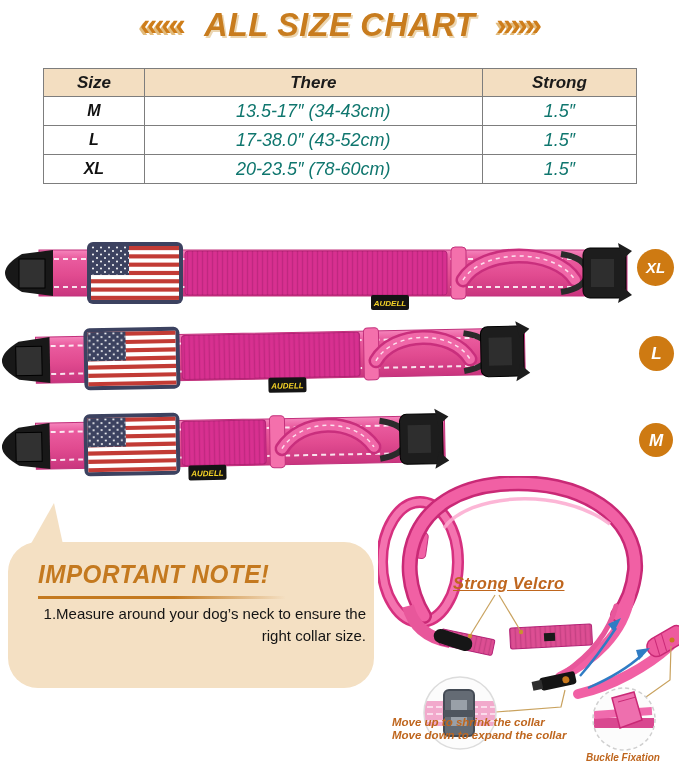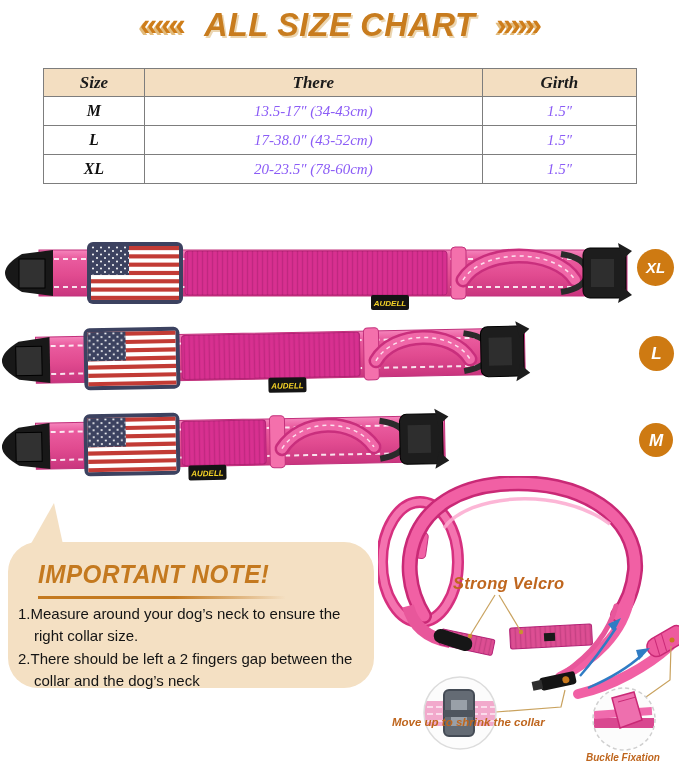--- a/index.html
+++ b/index.html
@@ -11,47 +11,47 @@
   .hdr{position:absolute;left:0;top:2px;width:679px;height:44px;
        display:flex;align-items:center;justify-content:center;gap:14px;}
   .chev{font-size:31px;font-weight:900;color:#CE7D1A;letter-spacing:-3px;
         text-shadow:-2px 2px 0 rgba(216,164,80,.75);line-height:1;}
   .ttl{font-size:34px;font-weight:900;font-style:italic;color:#C87C1E;
        letter-spacing:.5px;transform:scaleX(.95);white-space:nowrap;
        text-shadow:2px 2px 0 rgba(219,178,112,.55);line-height:1;}
   
   table.sz{position:absolute;left:43px;top:68px;width:594px;border-collapse:collapse;
            font-style:italic;text-align:center;}
-  table.sz th,table.sz td{border:1px solid #7d7d7d;padding:0;font-family:Liberation Serif, serif;}
+  table.sz th,table.sz td{border:1px solid #7d7d7d;padding:0;}
   table.sz th{background:#F3DEC1;font-size:17px;font-weight:700;color:#1a1a1a;height:27px;}
-  table.sz td{height:28px;font-size:15px;color:#8b5cf6;background:#fff;}
+  table.sz td{height:28px;font-size:18px;color:#0f766e;background:#fff;}
   table.sz td.szc{font-weight:700;font-size:16px;color:#111;}
   .c-size{width:17%}.c-girth{width:57%}.c-width{width:26%}
   
   .collar{position:absolute;}
   .collar.l,.collar.m{transform:rotate(-1.1deg);transform-origin:left center;}
   .badge{position:absolute;border-radius:50%;background:#CE7A12;color:#fff;
          display:flex;align-items:center;justify-content:center;
          font-weight:800;font-style:italic;line-height:1;}
   
   .note{position:absolute;left:8px;top:542px;width:366px;height:146px;
         background:#F4E0C3;border-radius:30px;}
   .note-tail{position:absolute;left:28px;top:503px;}
   .note-title{position:absolute;left:38px;top:560px;font-size:25px;font-weight:900;
               font-style:italic;color:#C4791F;letter-spacing:.5px;transform:scaleX(.97);
               transform-origin:left;white-space:nowrap;}
   .note-underline{position:absolute;left:38px;top:596px;width:248px;height:2.5px;
               background:linear-gradient(90deg,#C4791F 55%,rgba(196,121,31,0));}
   .note-body{position:absolute;left:18px;top:603px;width:348px;font-size:15px;
              color:#141414;line-height:21.5px;}
-  .note-item{padding-left:16px;text-indent:-16px;margin:0 0 2px 0;}
+  .note-item{padding-left:16px;text-indent:-16px;margin:0 0 2px 0;text-align:right;}
   
   .diagram{position:absolute;left:378px;top:476px;}
   .lbl{position:absolute;font-style:italic;font-weight:800;color:#BF661E;white-space:nowrap;}
-  .lbl-velcro{left:453px;top:574px;font-size:16.5px;letter-spacing:.3px;}
+  .lbl-velcro{left:453px;top:574px;font-size:16.5px;letter-spacing:.3px;text-decoration:underline;}
   .lbl-slider{left:392px;top:716px;font-size:11.5px;line-height:12.5px;}
   .lbl-buckle{left:586px;top:752px;font-size:10px;}
 </style>
 </head>
 <body>
 
 <div class="page">
 
   <svg width="0" height="0" style="position:absolute" aria-hidden="true">
     <defs>
@@ -104,21 +104,21 @@
     <span class="chev">«««</span>
     <span class="ttl">ALL SIZE CHART</span>
     <span class="chev">»»»</span>
   </div>
 
   <table class="sz">
     <tbody>
         <tr>
       <th class="c-size">Size</th>
       <th class="c-girth">There</th>
-      <th class="c-width">Girth</th>
+      <th class="c-width">Strong</th>
     </tr>
     <tr>
       <td class="szc">M</td>
       <td>13.5-17″ (34-43cm)</td>
       <td>1.5″</td>
     </tr>
     <tr>
       <td class="szc">L</td>
       <td>17-38.0″ (43-52cm)</td>
       <td>1.5″</td>
@@ -195,21 +195,20 @@
   <div class="badge" style="left:639px;top:423px;width:34px;height:34px;font-size:17px;">M</div>
 
   <svg class="note-tail" width="36" height="46">
     <polygon points="26,0 36,46 0,46" fill="#F4E0C3"></polygon>
   </svg>
   <div class="note"></div>
   <div class="note-title">IMPORTANT NOTE!</div>
   <div class="note-underline"></div>
   <div class="note-body">
     <p class="note-item">1.Measure around your dog’s neck to ensure the right collar size.</p>
-    <p class="note-item">2.There should be left a 2 fingers gap between the collar and the dog’s neck</p>
   </div>
 
   <svg class="diagram" width="301" height="290" viewBox="0 0 301 290">
 
     <ellipse cx="42" cy="86" rx="38" ry="60" fill="none" stroke="#D6307F" stroke-width="12"></ellipse>
     <ellipse cx="42" cy="86" rx="38" ry="60" fill="none" stroke="#F473AF" stroke-width="7"></ellipse>
     <rect x="33" y="56" width="16" height="26" rx="4" fill="#F160A4" stroke="#C2317C" transform="rotate(8 41 69)"></rect>
 
     <path d="M 46,140 C 14,88 34,16 122,8 C 205,1 260,42 257,94 C 255,114 249,128 240,139" fill="none" stroke="#C92976" stroke-width="16" stroke-linecap="round"></path>
     <path d="M 46,140 C 14,88 34,16 122,8 C 205,1 260,42 257,94 C 255,114 249,128 240,139" fill="none" stroke="#F160A4" stroke-width="11" stroke-linecap="round"></path>
@@ -289,16 +288,17 @@
         <path d="M 234,222 L 256,216 L 264,244 L 242,252 Z" fill="#EE6FAE" stroke="#C92976" stroke-width="1.5"></path>
         <line x1="240" y1="226" x2="258" y2="221" stroke="#C92976"></line>
       </g>
       <circle cx="246" cy="243" r="31" fill="none" stroke="#CFCFCF" stroke-width="1.5" stroke-dasharray="4 3"></circle>
     </g>
   </svg>
 
   <div class="lbl lbl-velcro">Strong Velcro</div>
   <div class="lbl lbl-slider">
     <div>Move up to shrink the collar</div>
+    <div>Move down to expand the collar</div>
   </div>
   <div class="lbl lbl-buckle">Buckle Fixation</div>
 
 </div>
 
 </body></html>

